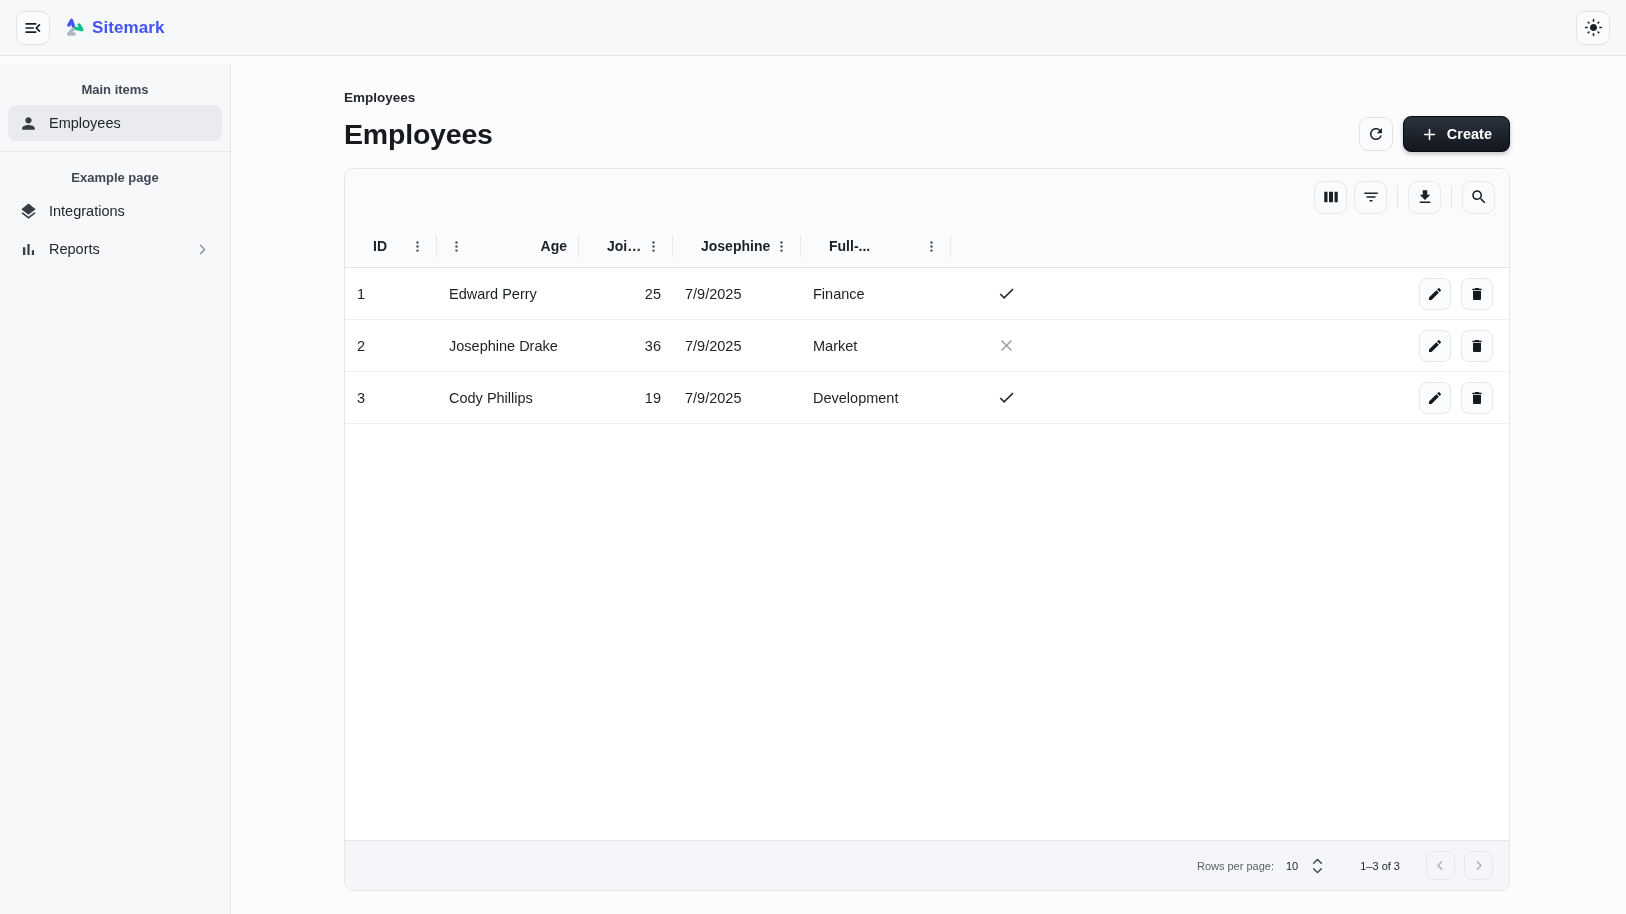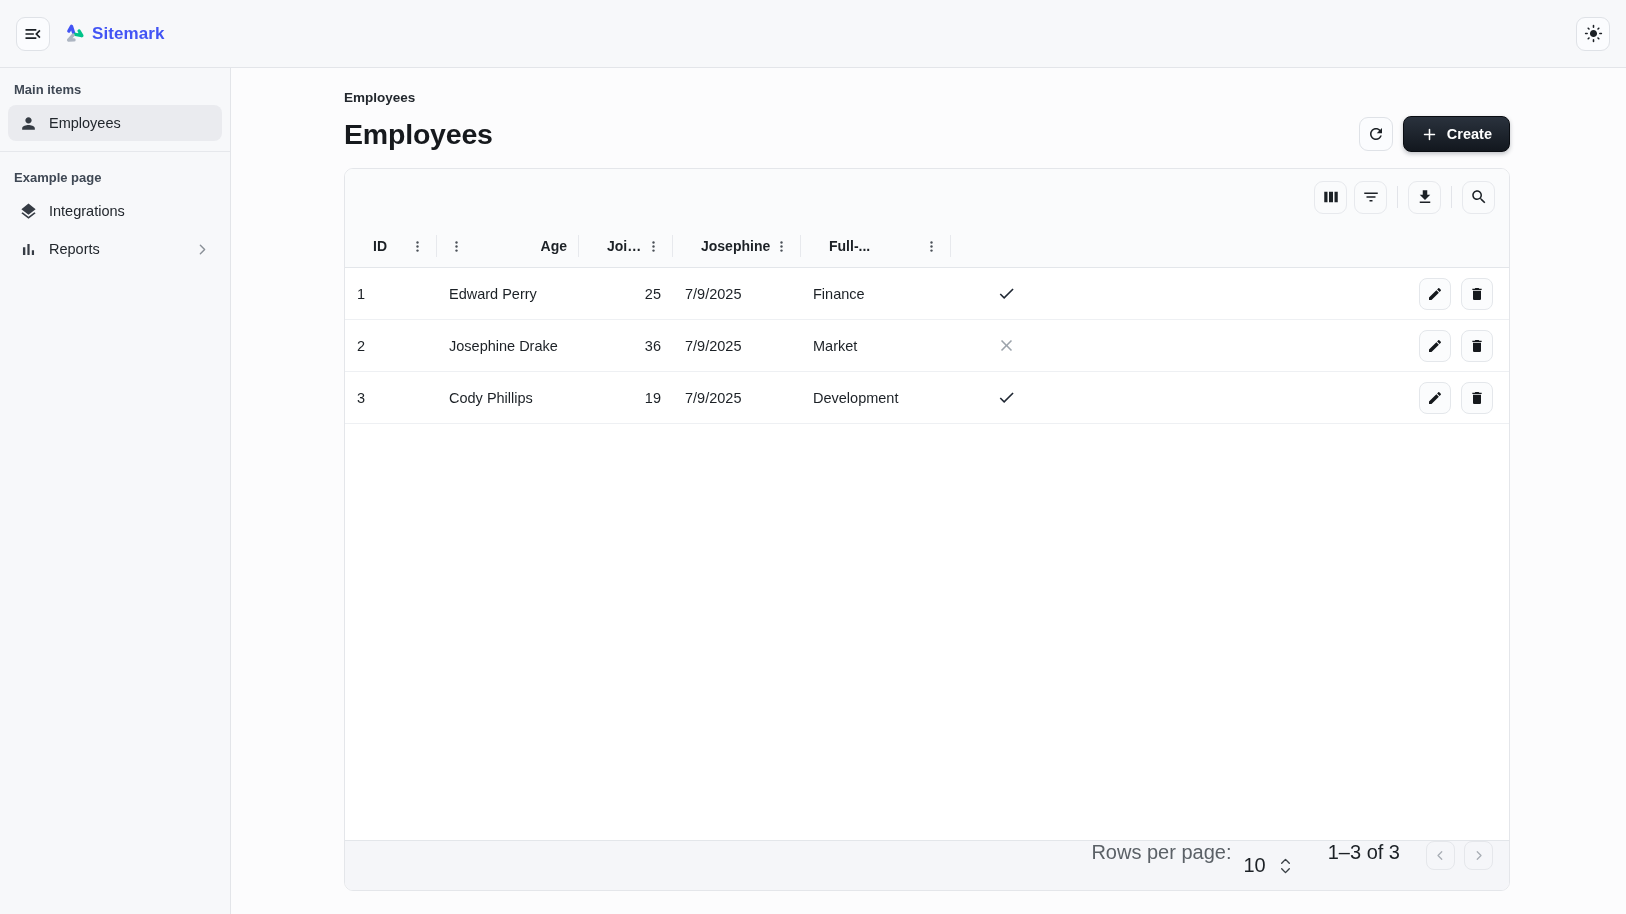--- a/index.html
+++ b/index.html
@@ -1,33 +1,33 @@
 <!DOCTYPE html>
 <html><head>
 <meta charset="utf-8">
 <style>
   * { margin:0; padding:0; box-sizing:border-box; }
   html,body { width:1626px; height:914px; overflow:hidden; }
   body { font-family:"Liberation Sans", sans-serif; background:#FCFCFD; color:#1C2126; }
   svg { display:block; }
 
   
-  .appbar { position:fixed; top:0; left:0; right:0; height:68px; background:#F7F8FA;
+  .appbar { position:fixed; top:0; left:0; right:0; height:56px; background:#F7F8FA;
             border-bottom:1px solid #E3E5E9; display:flex; align-items:center;
             justify-content:space-between; padding:0 16px; z-index:20; }
   .appbar-left { display:flex; align-items:center; gap:13px; }
   .icon-btn { width:34px; height:34px; border:1px solid #DFE2E7; border-radius:9px;
               background:#FBFCFE; display:flex; align-items:center; justify-content:center;
               color:#1C2126; cursor:pointer; }
   .logo { display:flex; align-items:center; gap:7px; cursor:pointer; }
   .logo-text { font-size:17px; font-weight:700; color:#4254F4; letter-spacing:.1px; }
 
   
   .sidebar { position:fixed; top:64px; left:0; bottom:0; width:231px; background:#F7F8FA;
-             border-right:1px solid #E3E5E9; padding-top:10px; }
+             border-right:1px solid #E3E5E9; padding-top:10px;text-align:center; }
   .caption { font-size:13px; font-weight:700; color:#3F4854; padding:8px 14px 6px; }
   .nav-item { margin:2px 8px; height:36px; display:flex; align-items:center; gap:11px;
               padding:0 11px; border-radius:8px; font-size:14.5px; color:#22272D; cursor:pointer; }
   .nav-item.selected { background:#EAEBEF; }
   .nav-item .nav-icon { color:#363C44; display:flex; }
   .nav-item .chev { margin-left:auto; color:#8A9097; display:flex; }
   .side-divider { height:1px; background:#E6E8EC; margin:10px 0; }
 
   
   .main { position:fixed; top:64px; left:231px; right:0; bottom:0; background:#FCFCFD;
@@ -68,22 +68,22 @@
   .bool .close-icon { display:none; color:#9CA3AB; }
   .bool.bool-true .check-icon { display:flex; }
   .bool.bool-false .close-icon { display:flex; }
   .td.actions { display:flex; justify-content:flex-end; gap:10px; padding-right:16px; overflow:visible; }
   .row-btn { width:32px; height:32px; border:1px solid #E4E7EB; border-radius:8px; background:#FBFCFD;
              display:flex; align-items:center; justify-content:center; color:#16191D; cursor:pointer; }
 
   .grid-filler { flex:1; background:#fff; }
 
   .grid-footer { height:50px; flex:none; background:#F5F6F9; border-top:1px solid #E3E6EA;
-                 display:flex; justify-content:flex-end; padding:0 16px;
-                 font-size:20px; }
+                 display:flex; align-items:center; justify-content:flex-end; padding:12px 16px;
+                 font-size:11px; }
   .rpp-label { color:#5B6167; }
   .rpp-select { display:flex; align-items:center; gap:13px; margin:0 10px 0 12px; cursor:pointer; }
   .rpp-value { color:#1C2126; }
   .spin { color:#3A4046; display:flex; flex-direction:column; }
   .range { color:#1C2126; margin:0 26px 0 26px; }
   .page-btn { width:29px; height:29px; border:1px solid #E5E7EB; border-radius:8px; background:transparent;
               display:flex; align-items:center; justify-content:center; color:#A8ADB4; cursor:default; }
   .page-btn + .page-btn { margin-left:9px; }
 </style>
 </head>

